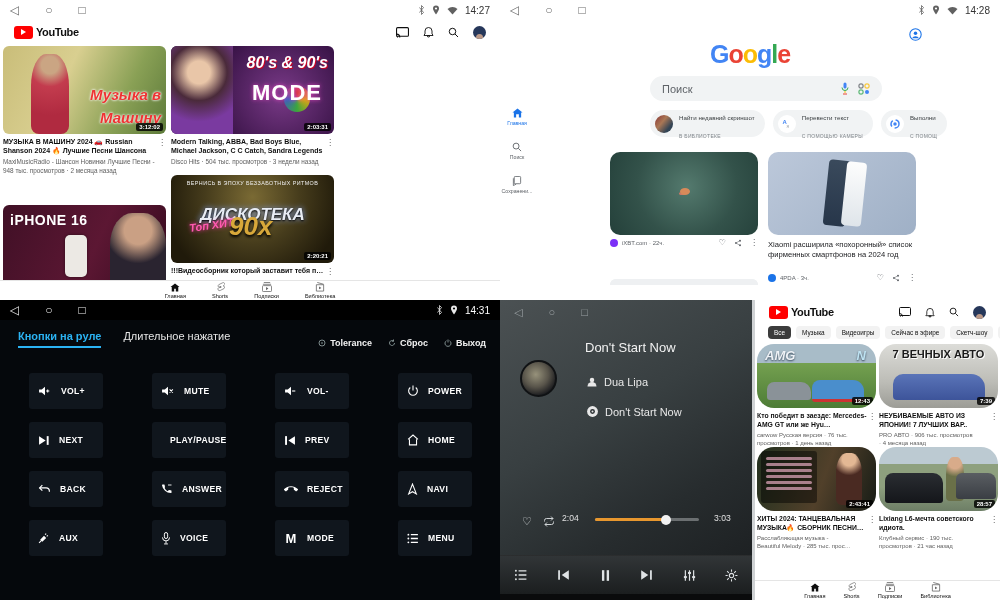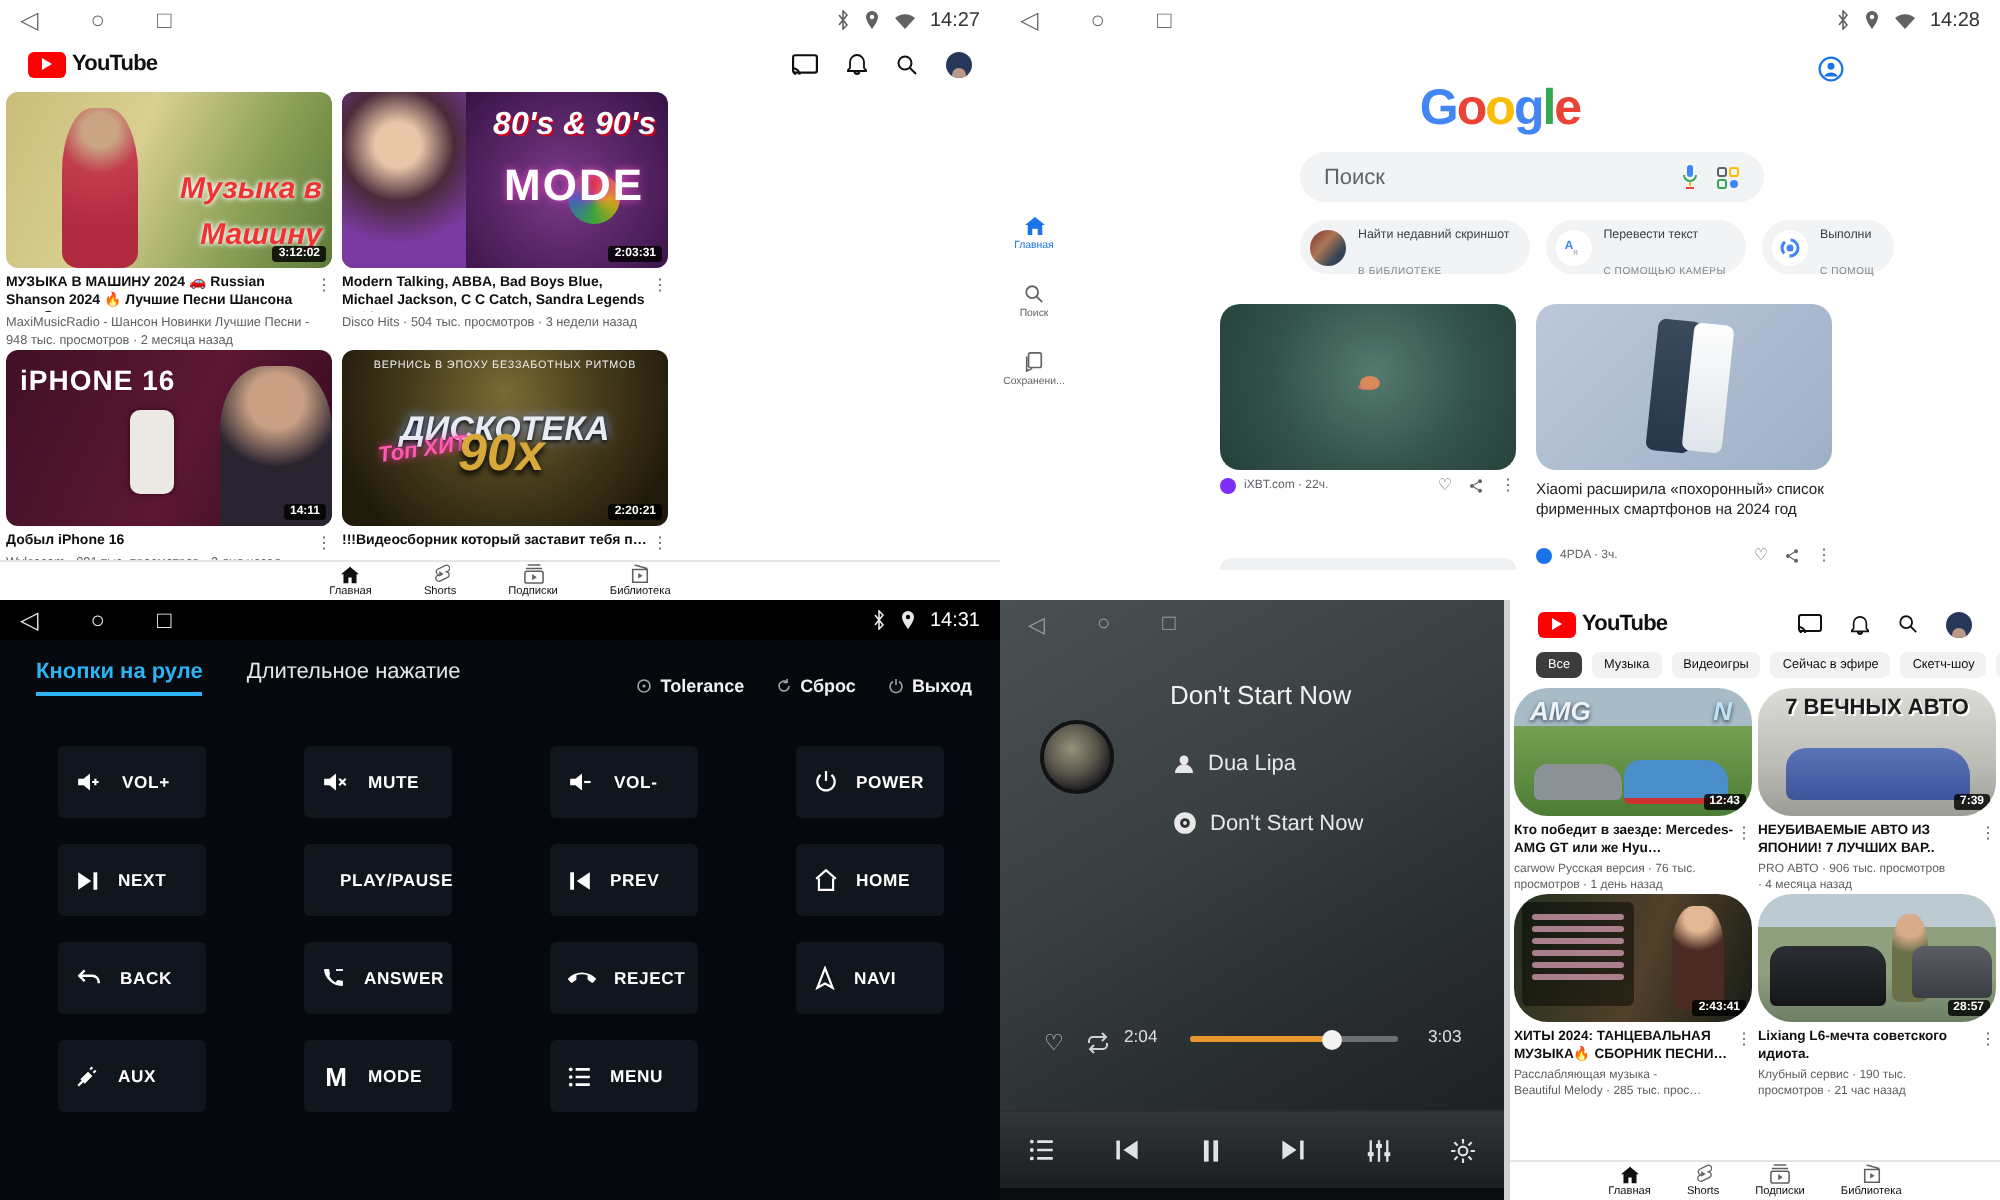--- a/index.html
+++ b/index.html
@@ -45,21 +45,21 @@
   .ytnavitem .lbl { font-size:5.6px; color:#0f0f0f; }
   
   .t1 { background:linear-gradient(115deg,#c9bd79,#d9cf90 38%,#89a055 72%,#5d7a3a); }
   .t1 .big { position:absolute; right:5px; top:12px; width:80px; text-align:right; color:#e33; font-weight:bold; font-size:15px; line-height:1.5; font-style:italic; text-shadow:0 0 2px #fff,0 0 3px #fff;margin-top:26px; }
   .t1 .girl { position:absolute; left:28px; top:8px; width:38px; height:80px; background:radial-gradient(circle at 50% 14%,#caa583 12%,#c33c4e 30%,#b02a40 70%); border-radius:40% 40% 8px 8px; }
   .t2 { background:radial-gradient(circle at 68% 55%,#7a3a88,#3a1448 55%,#1d0a28); }
   .t2 .l1 { position:absolute; right:6px; top:8px; color:#fff; font-weight:bold; font-style:italic; font-size:16px; text-shadow:1px 1px 0 #c02; }
   .t2 .l2 { position:absolute; right:12px; top:34px; color:#fff; font-weight:bold; font-size:22px; letter-spacing:1px; text-shadow:0 0 4px #d4b; }
   .t2 .ball { position:absolute; right:24px; top:40px; width:26px; height:26px; border-radius:50%; background:conic-gradient(#e33,#fb0,#3b3,#36c,#e33); opacity:.85; }
   .t2 .woman { position:absolute; left:0; top:0; width:62px; height:100%; background:radial-gradient(circle at 45% 30%,#e9c6a8 16%,#4a2a3a 40%,#7a3aa0 70%); }
-  .t3 { background:linear-gradient(115deg,#401026,#5c1733 55%,#33091d); }
+  .t3 { background:linear-gradient(115deg,#401026,#5c1733 55%,#33091d);margin-top:30px; }
   .t3 .l1 { position:absolute; left:7px; top:7px; color:#fff; font-weight:bold; font-size:14px; letter-spacing:.5px; }
   .t3 .man { position:absolute; right:0; top:8px; width:56px; height:80px; background:radial-gradient(circle at 50% 22%,#caa084 20%,#2a2430 48%); border-radius:40% 40% 0 0; }
   .t3 .phone { position:absolute; left:62px; top:30px; width:22px; height:42px; background:#ece9e4; border-radius:5px; box-shadow:0 0 3px rgba(0,0,0,.5); }
   .t4 { background:radial-gradient(circle at 50% 25%,#7a6a34,#463c1c 45%,#201a0a 85%); }
   .t4 .top { position:absolute; left:0; right:0; top:5px; text-align:center; font-size:5.4px; color:#eee; letter-spacing:.4px; }
   .t4 .main { position:absolute; left:0; right:0; top:30px; text-align:center; font-size:17px; font-weight:bold; color:#e8ecf4; text-shadow:0 1px 2px #000,0 0 6px #8af; font-style:italic; }
   .t4 .num { position:absolute; left:58px; top:36px; font-size:26px; font-weight:bold; color:#d8a83a; text-shadow:0 2px 3px #000; font-style:italic; }
   .t4 .accent { position:absolute; left:18px; top:44px; font-size:11px; font-weight:bold; font-style:italic; color:#ff5ab0; text-shadow:0 0 4px #f3a; transform:rotate(-8deg); }
   .t5 { background:linear-gradient(160deg,#f0c078,#dfa055 40%,#bf7b3e 72%,#94582a); }
   .t5 .scarf { position:absolute; left:30px; top:0; width:100px; height:88px; background:repeating-conic-gradient(#c33 0 12deg,#eee 12deg 24deg); border-radius:0 0 50% 50%; opacity:.9; }
@@ -591,20 +591,28 @@
 
       <div class="swcbtn">
           <svg class="i" width="12" height="12" viewBox="0 0 22 22">
             <path d="M2 20l5-5" stroke="#fff" stroke-width="2"></path>
             <path d="M6 16l-2-2 7-7 4 4-7 7z" fill="#fff"></path>
             <path d="M13 5l2-2M16 8l2-2" stroke="#fff" stroke-width="2"></path>
           </svg>
           <span class="lbl">AUX</span>
         </div>
       <div class="swcbtn">
+          <svg class="i" width="10" height="13" viewBox="0 0 18 24">
+            <rect x="6" y="1" width="6" height="11" rx="3" fill="none" stroke="#fff" stroke-width="1.8"></rect>
+            <path d="M2.5 10a6.5 6.5 0 0 0 13 0" fill="none" stroke="#fff" stroke-width="1.8"></path>
+            <path d="M9 17v4M5.5 22h7" stroke="#fff" stroke-width="1.8"></path>
+          </svg>
+          <span class="lbl">VOICE</span>
+        </div>
+      <div class="swcbtn">
           <span class="mglyph">M</span>
           <span class="lbl">MODE</span>
         </div>
       <div class="swcbtn">
           <svg class="i" width="12" height="11" viewBox="0 0 22 20">
             <circle cx="2.5" cy="3" r="1.7" fill="#fff"></circle>
             <circle cx="2.5" cy="10" r="1.7" fill="#fff"></circle>
             <circle cx="2.5" cy="17" r="1.7" fill="#fff"></circle>
             <path d="M7 3h13M7 10h13M7 17h13" stroke="#fff" stroke-width="2.4"></path>
           </svg>

